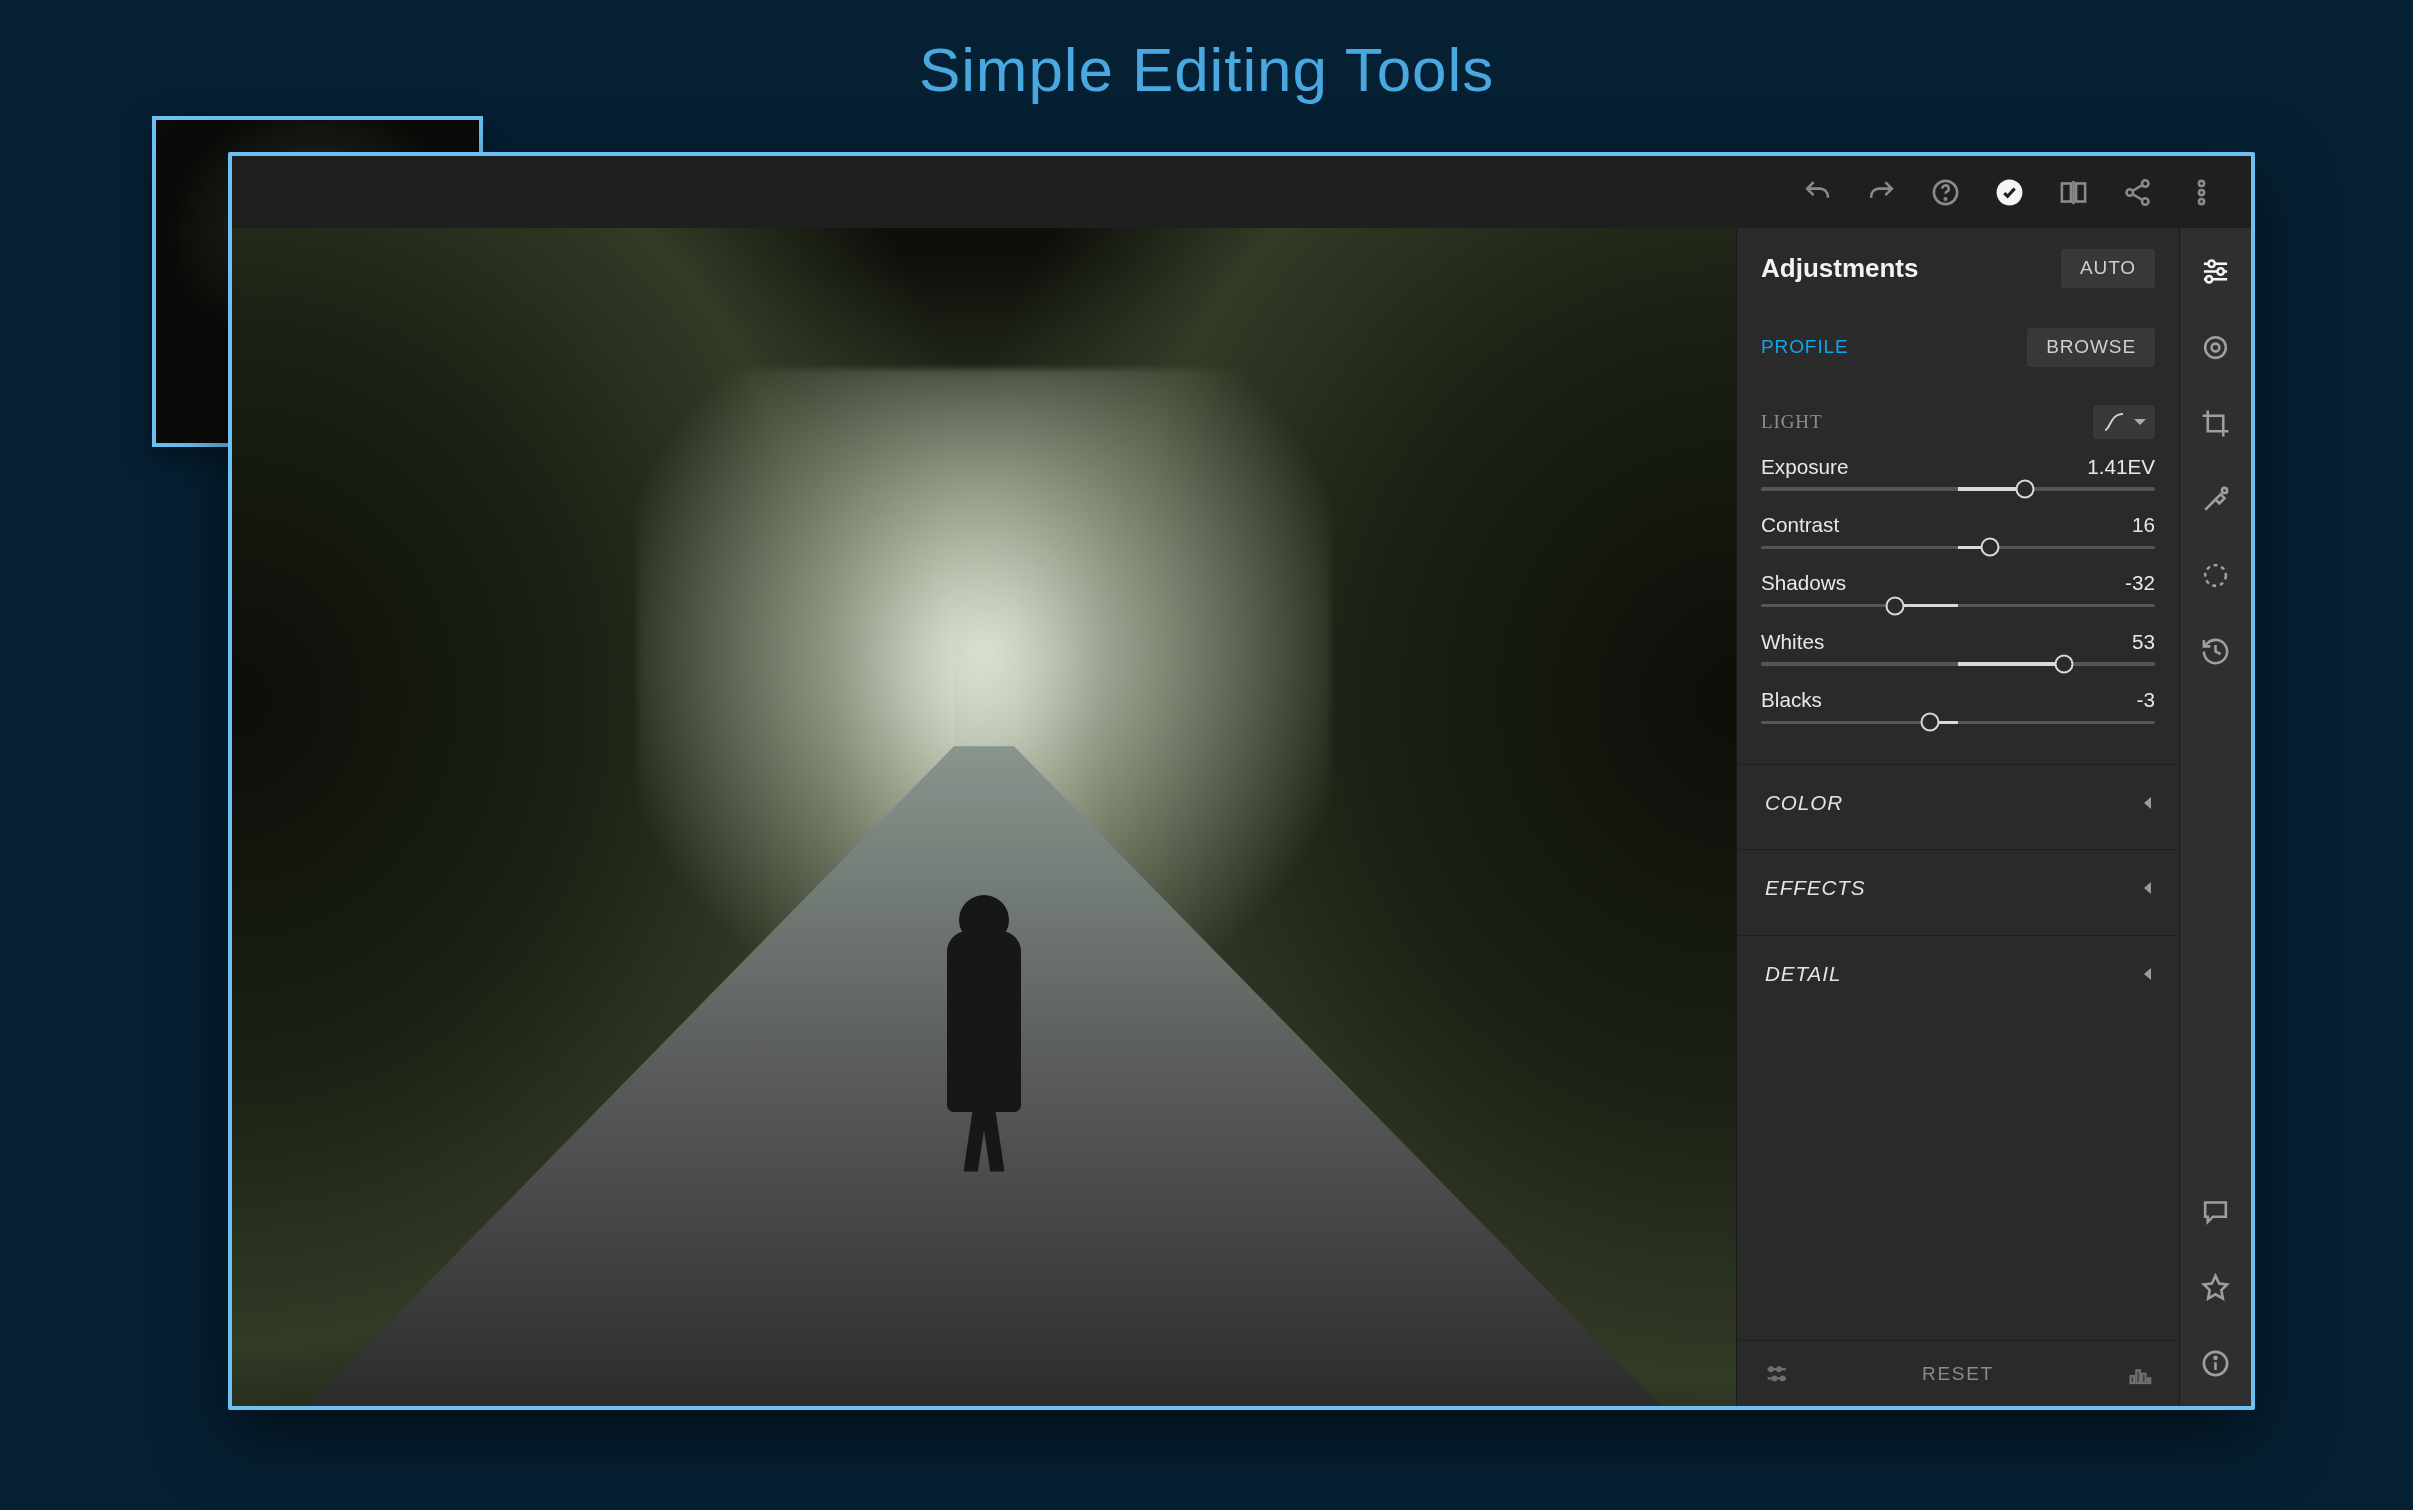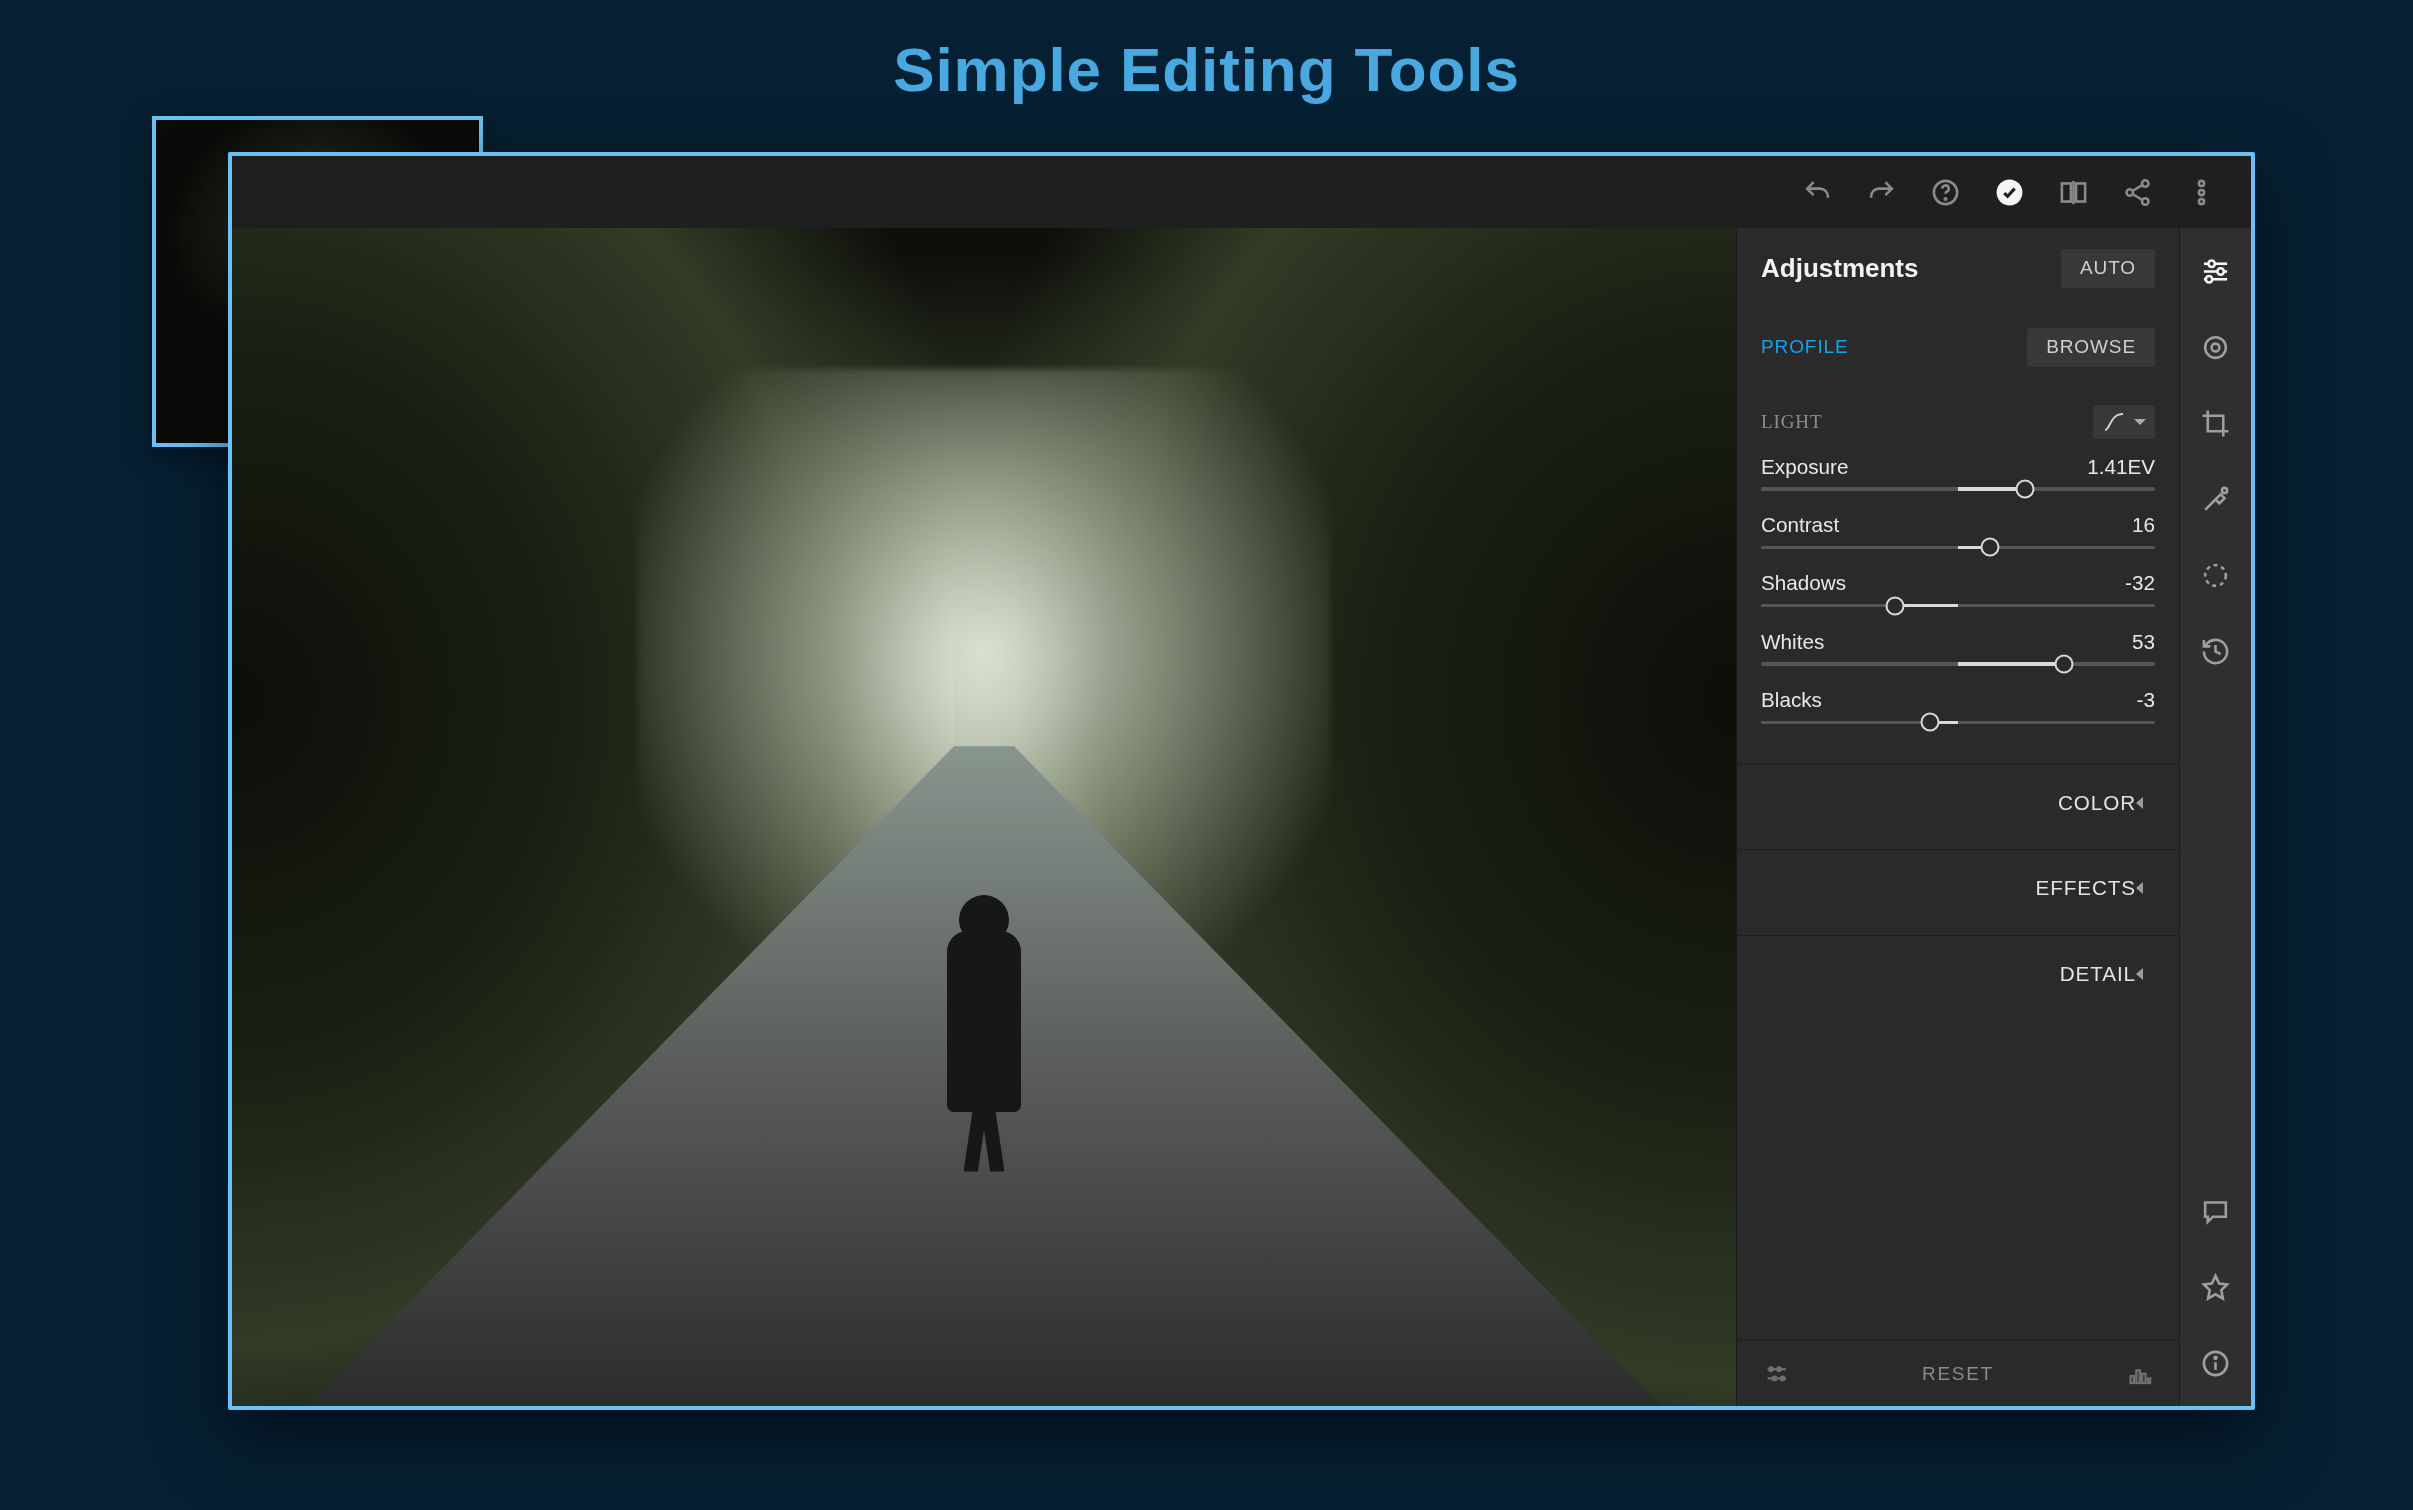--- a/index.html
+++ b/index.html
@@ -7,21 +7,21 @@
     background:#062033;
     font-family: -apple-system, BlinkMacSystemFont, "Segoe UI", sans-serif;
     width:2413px;
     height:1510px;
     overflow:hidden;
     position:relative;
   }
   .page-title {
     text-align:center;
     font-size:62px;
-    font-weight:700;
+    font-weight:400;
     color:#4aa8e0;
     padding:34px 0 38px 0;
     letter-spacing:0.9px;
   }
 
   
   .thumb {
     position:absolute;
     left:152px;
     top:116px;
@@ -186,23 +186,24 @@
   }
   .slider .fill-neg{
     position:absolute;right:50%;height:100%;background:#d9d9d9;
   }
   .slider .thumbk{
     position:absolute;top:50%;width:19px;height:19px;border-radius:50%;
     background:#2a2a2a;border:2.6px solid #d9d9d9;transform:translate(-50%,-50%);
   }
 
   .collapse-section{
-    display:flex;justify-content:flex-end;align-items:center;
-    padding:26px 36px;border-top:0.9px solid #1f1f1f;margin-top:8.6px;
+    display:flex;justify-content:space-between;align-items:center;
+    padding:26px 28px;border-top:0.9px solid #1f1f1f;margin-top:8.6px;
     cursor:pointer;
+    font-style:italic;
   }
   .collapse-section:first-of-type{margin-top:26px;}
   .collapse-section .cs-label{font-size:20.7px;color:#e3e3e3;letter-spacing:0.9px;}
   .caret-left{width:0;height:0;border-top:6.9px solid transparent;border-bottom:6.9px solid transparent;border-right:7.8px solid #9c9c9c;}
 
   .panel-footer{
     margin-top:auto;
     display:flex;align-items:center;justify-content:space-between;
     gap:20.7px;
     padding:17px 24px;border-top:0.9px solid #1f1f1f;

